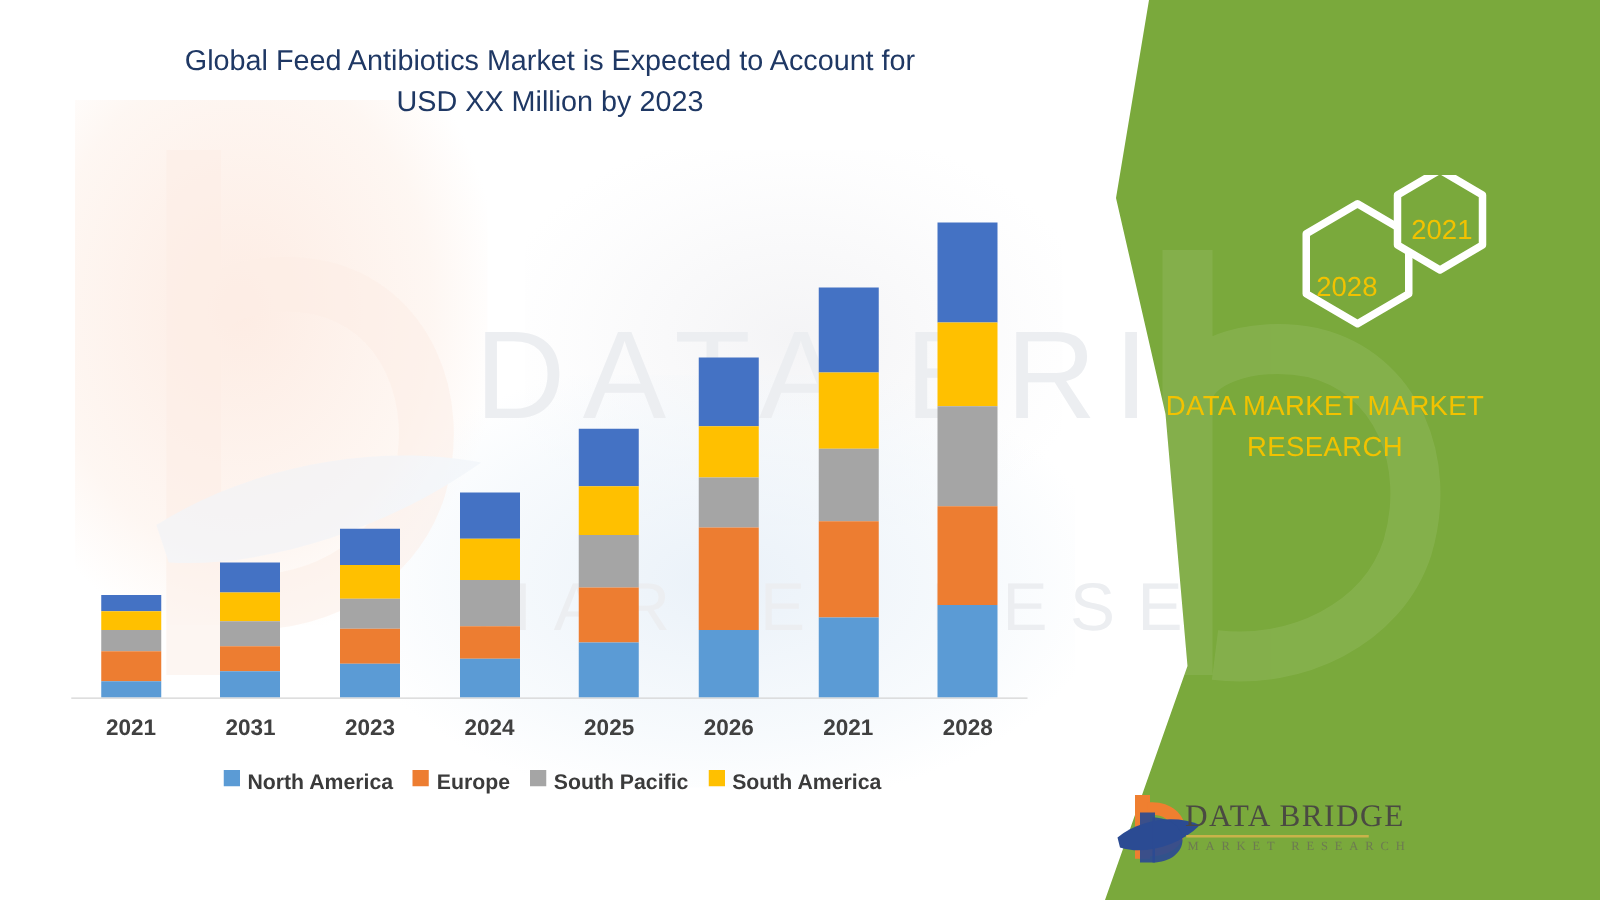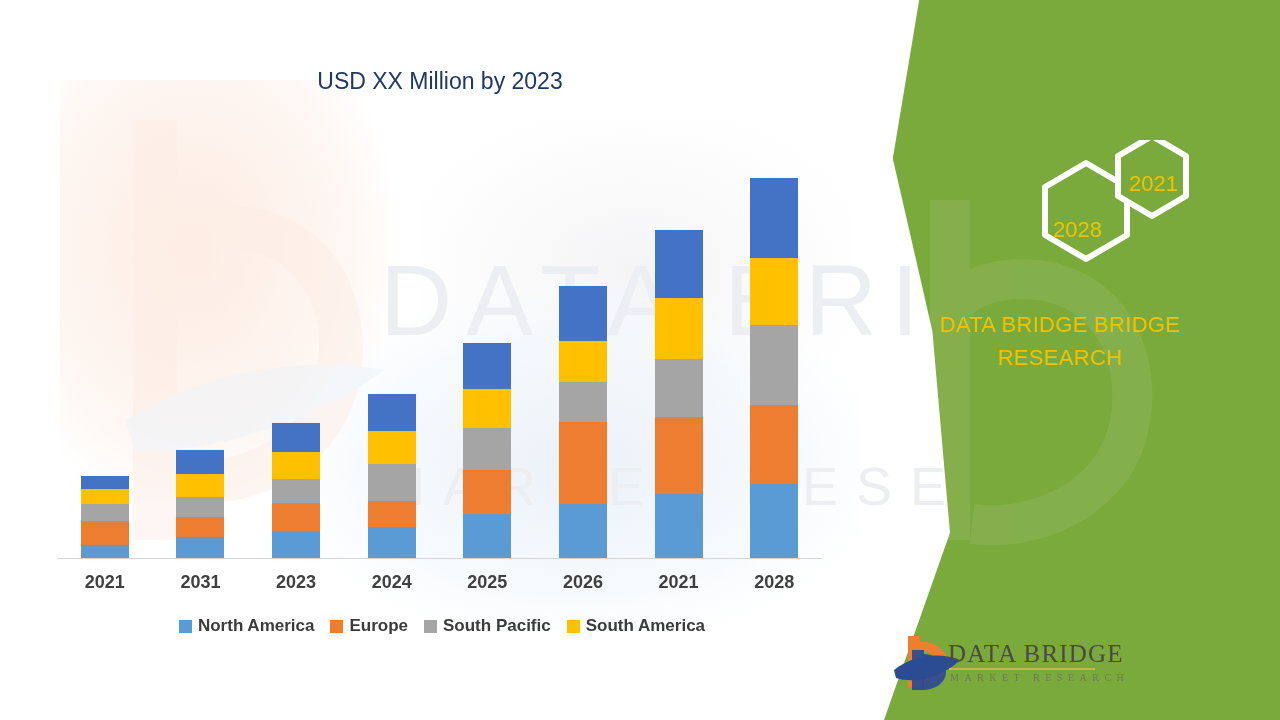--- a/index.html
+++ b/index.html
@@ -130,21 +130,21 @@
     position: absolute;
     left: 57px; top: 616px;
     width: 770px;
     display: flex;
     align-items: center;
     justify-content: center;
     gap: 16px;
   }
   .legend-item {
     display: flex;
-    align-items: center;
+    align-items: flex-start;
     gap: 6px;
   }
   .legend-swatch {
     width: 13px; height: 13px;
     flex: 0 0 auto;
   }
   .legend-label {
     color: #3b3b3b;
     font-size: 17px;
     font-weight: 700;
@@ -242,21 +242,21 @@
   <div class="bg-blob blob-blue"></div>
 
   <svg class="wm-logo" viewBox="0 0 300 420">
     <path d="M60 20 L60 400 M60 150 C60 120 110 100 160 110 C230 125 260 200 240 270 C220 335 150 370 85 360" fill="none" stroke="#fdeee6" stroke-width="44" stroke-linecap="square"></path>
     <path d="M30 300 C110 250 210 235 290 250 C220 300 120 335 40 330 Z" fill="#eef3f9"></path>
   </svg>
   <div class="wm-text wm-text-1">DATA BRIDGE</div>
   <div class="wm-text wm-text-2">MARKET RESEARCH</div>
 
   <div class="chart-title">
-    <br>
+    <span>Global Feed Antibiotics Market is Expected to Account for</span><br>
     <span>USD XX Million by 2023</span>
   </div>
 
   <div class="plot">
     <div class="bars" id="bars">
         <div class="bar-slot">
           <div class="bar">
             <div class="seg" title="Middle East and Africa 2021: 12" style="height: 12.24px; background: rgb(68, 114, 196);"></div>
             <div class="seg" title="South America 2021: 15" style="height: 15.3px; background: rgb(255, 192, 0);"></div>
             <div class="seg" title="Asia Pacific 2021: 17" style="height: 17.34px; background: rgb(165, 165, 165);"></div>
@@ -369,21 +369,21 @@
     <div class="hexes">
       <svg width="400" height="150" viewBox="0 0 400 150">
         <polygon points="185,47 226,23 267,47 267,95 226,119 185,95" fill="none" stroke="#ffffff" stroke-width="6" stroke-linejoin="round"></polygon>
         <polygon points="258,16 292,-4 326,16 326,56 292,76 258,56" fill="#7aa93c" stroke="#ffffff" stroke-width="6" stroke-linejoin="round"></polygon>
       </svg>
       <div class="hex-label hex-2021-label">2021</div>
       <div class="hex-label hex-2028-label">2028</div>
     </div>
 
     <div class="brand-lines">
-      <span>DATA BRIDGE BRIDGE</span><br>
+      <span>DATA MARKET MARKET</span><br>
       <span>RESEARCH</span>
     </div>
   </div>
 
   <svg class="brand-logo" viewBox="0 0 215 62">
     <path d="M18 4 L30 4 L30 55 L18 55 Z" fill="#ef7f30"></path>
     <path d="M28 10 C44 8 58 18 58 31 C58 44 46 53 30 53 L30 43 C40 43 47 38 47 31 C47 24 40 19 28 20 Z" fill="#ef7f30"></path>
     <path d="M4 38 C24 22 52 20 70 28 C52 46 24 52 6 46 Z" fill="#2b4b93"></path>
     <path d="M22 18 L34 18 L34 58 L22 58 Z" fill="#2b4b93" opacity="0.92"></path>
     <path d="M32 22 C46 22 56 30 56 40 C56 50 46 58 32 58 Z" fill="#2b4b93" opacity="0.92"></path>

